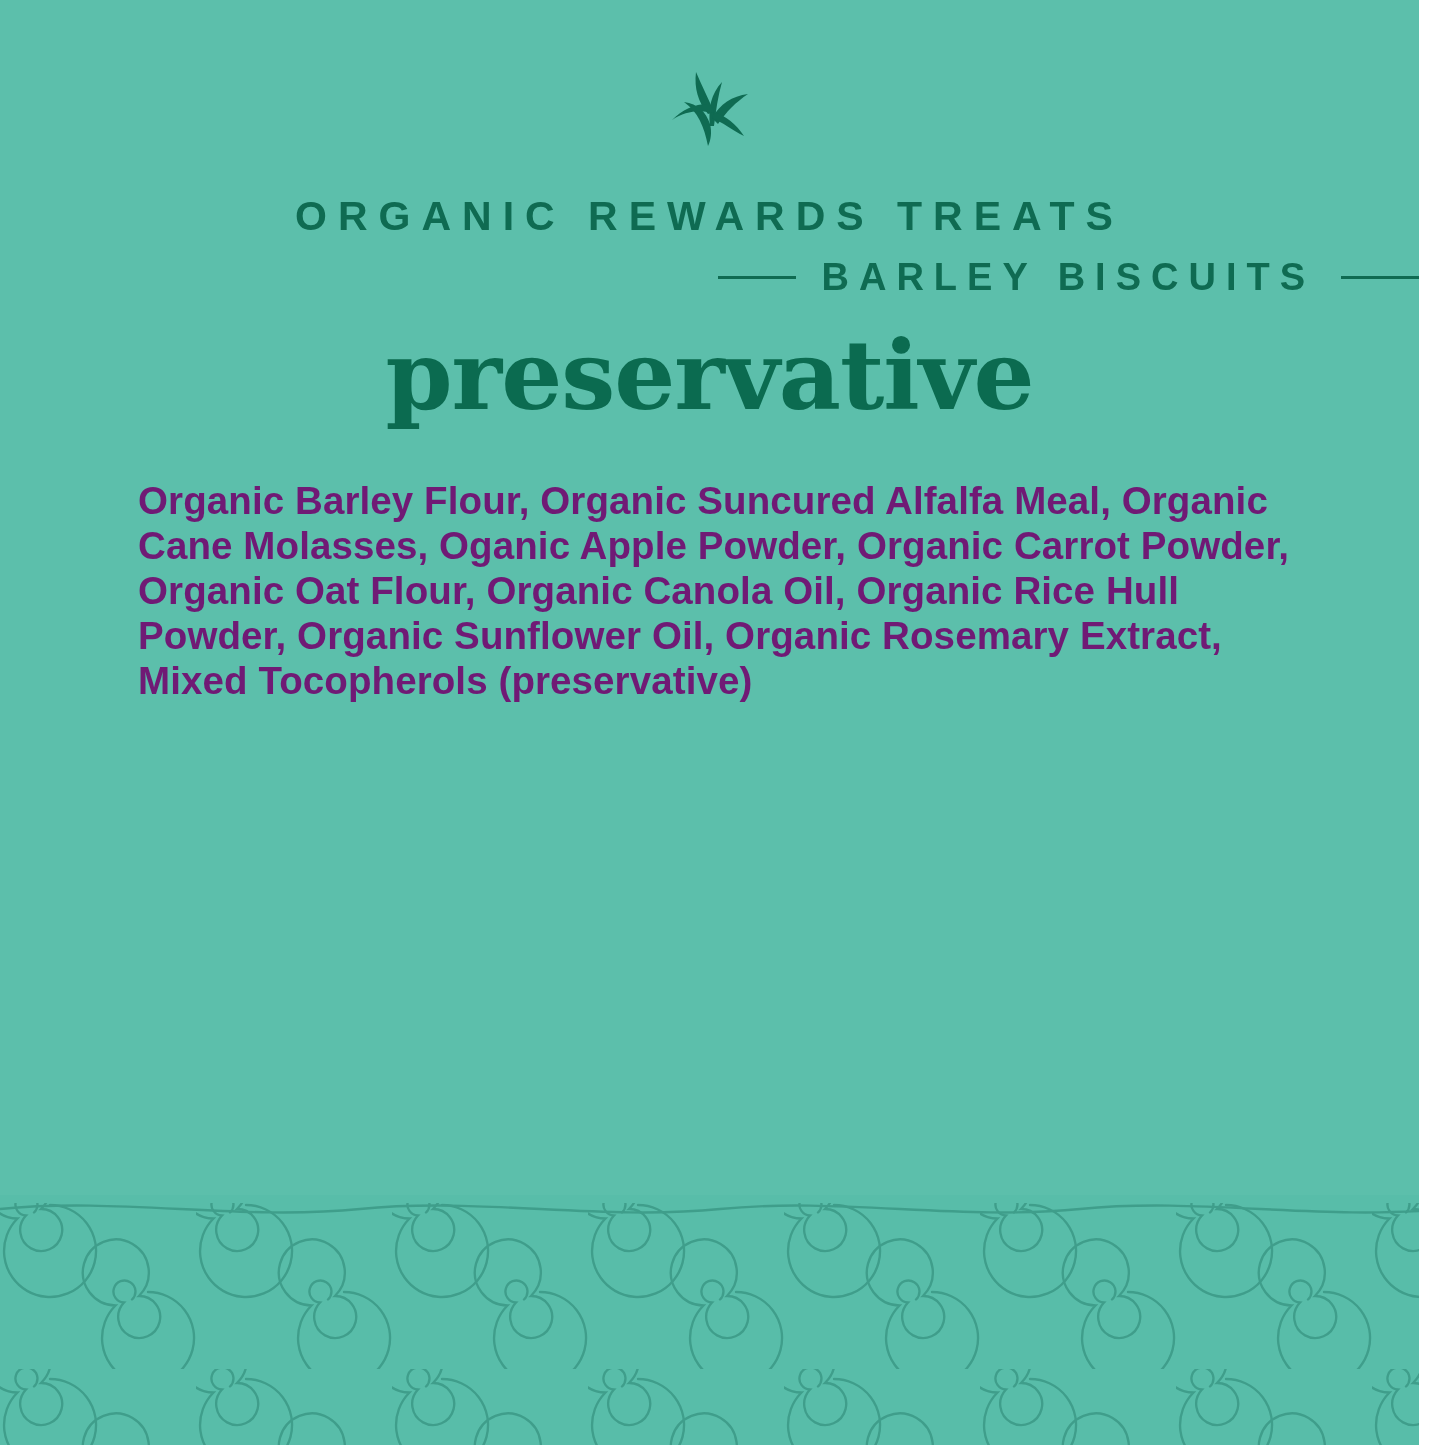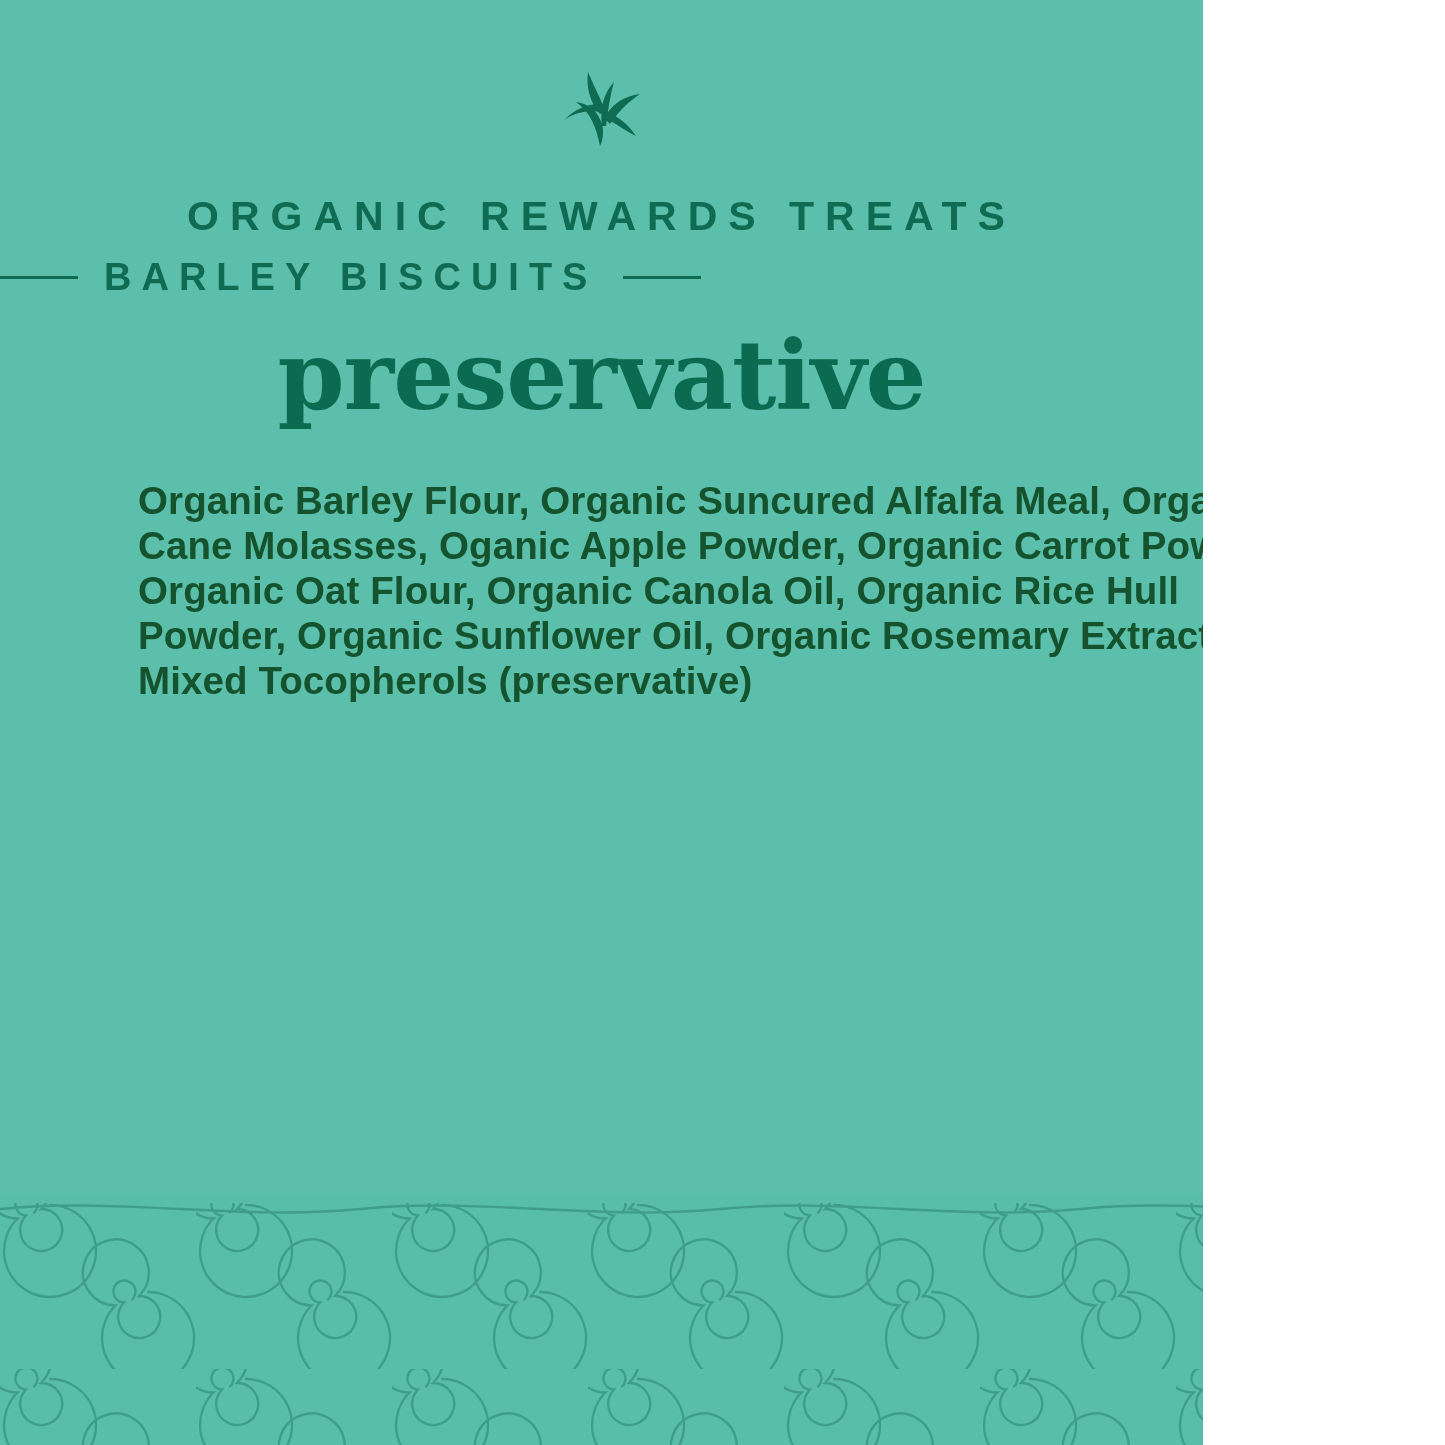--- a/index.html
+++ b/index.html
@@ -7,21 +7,21 @@
     padding: 0;
   }
   body {
     width: 1445px;
     height: 1445px;
     overflow: hidden;
     font-family: "Liberation Sans", sans-serif;
   }
   .label {
     position: relative;
-    width: 1203px;
+    width: 1419px;
     height: 1445px;
     background: #5cbfab;
     overflow: hidden;
   }
 
   
   .leaf-mark {
     position: absolute;
     top: 68px;
     left: 0;
@@ -43,21 +43,21 @@
     letter-spacing: 11px;
     line-height: 1;
   }
   .subkicker-row {
     position: absolute;
     top: 258px;
     left: 0;
     width: 100%;
     display: flex;
     align-items: center;
-    justify-content: flex-start;
+    justify-content: flex-end;
     gap: 26px;
   }
   .subkicker {
     color: #0f6b52;
     font-size: 38px;
     font-weight: 700;
     letter-spacing: 10px;
     line-height: 1;
     white-space: nowrap;
   }
@@ -80,21 +80,21 @@
     letter-spacing: -1px;
     line-height: 1.05;
   }
 
   
   .ingredients-body {
     position: absolute;
     top: 478px;
     left: 138px;
     width: 1190px;
-    color: #14532d;
+    color: #701a75;
     font-size: 38.5px;
     font-weight: 700;
     line-height: 45px;
     letter-spacing: 0.1px;
   }
 
   
   .swirl-band {
     position: absolute;
     left: 0;

